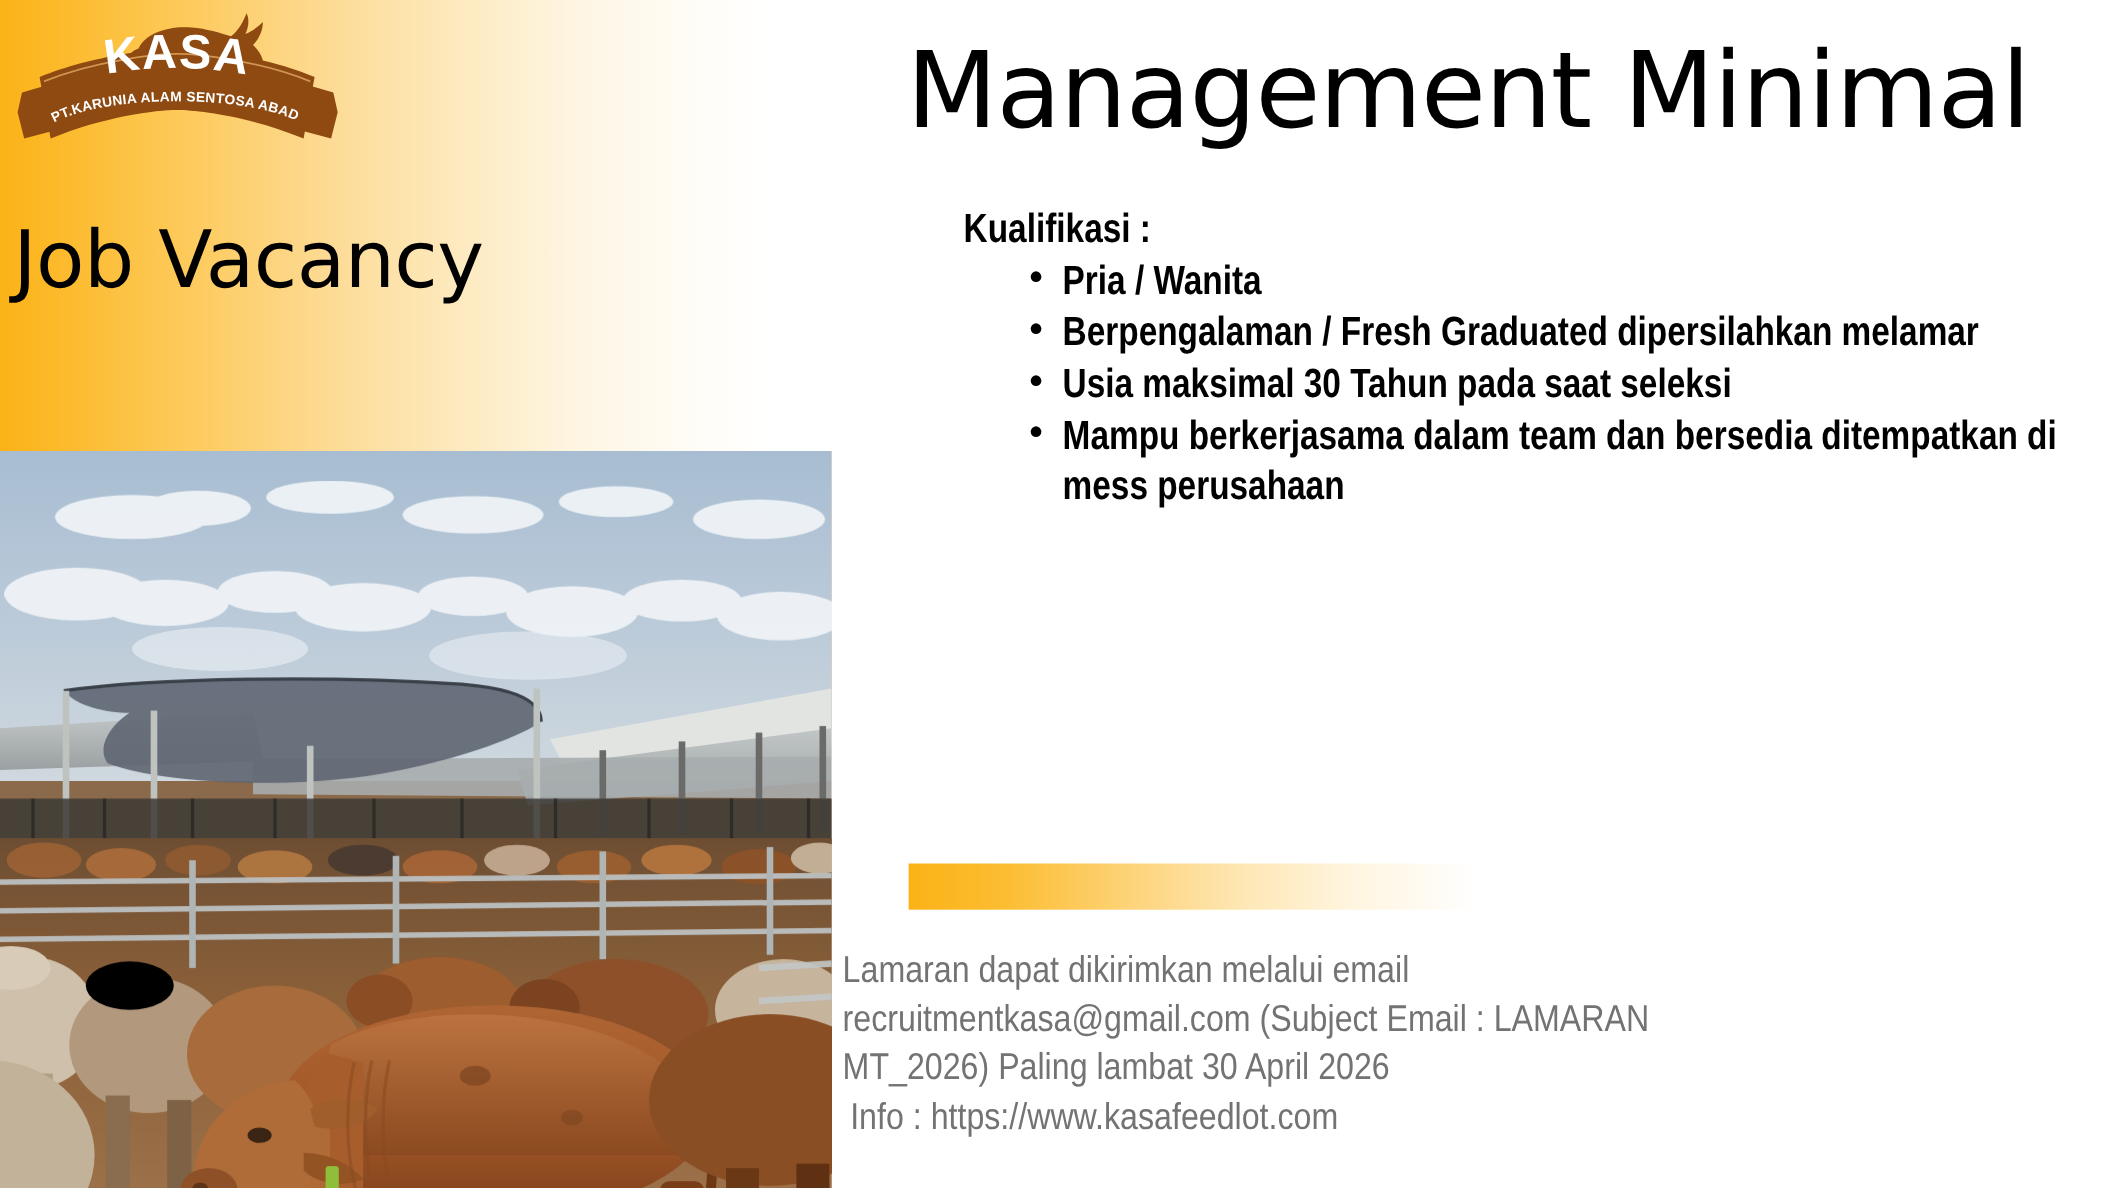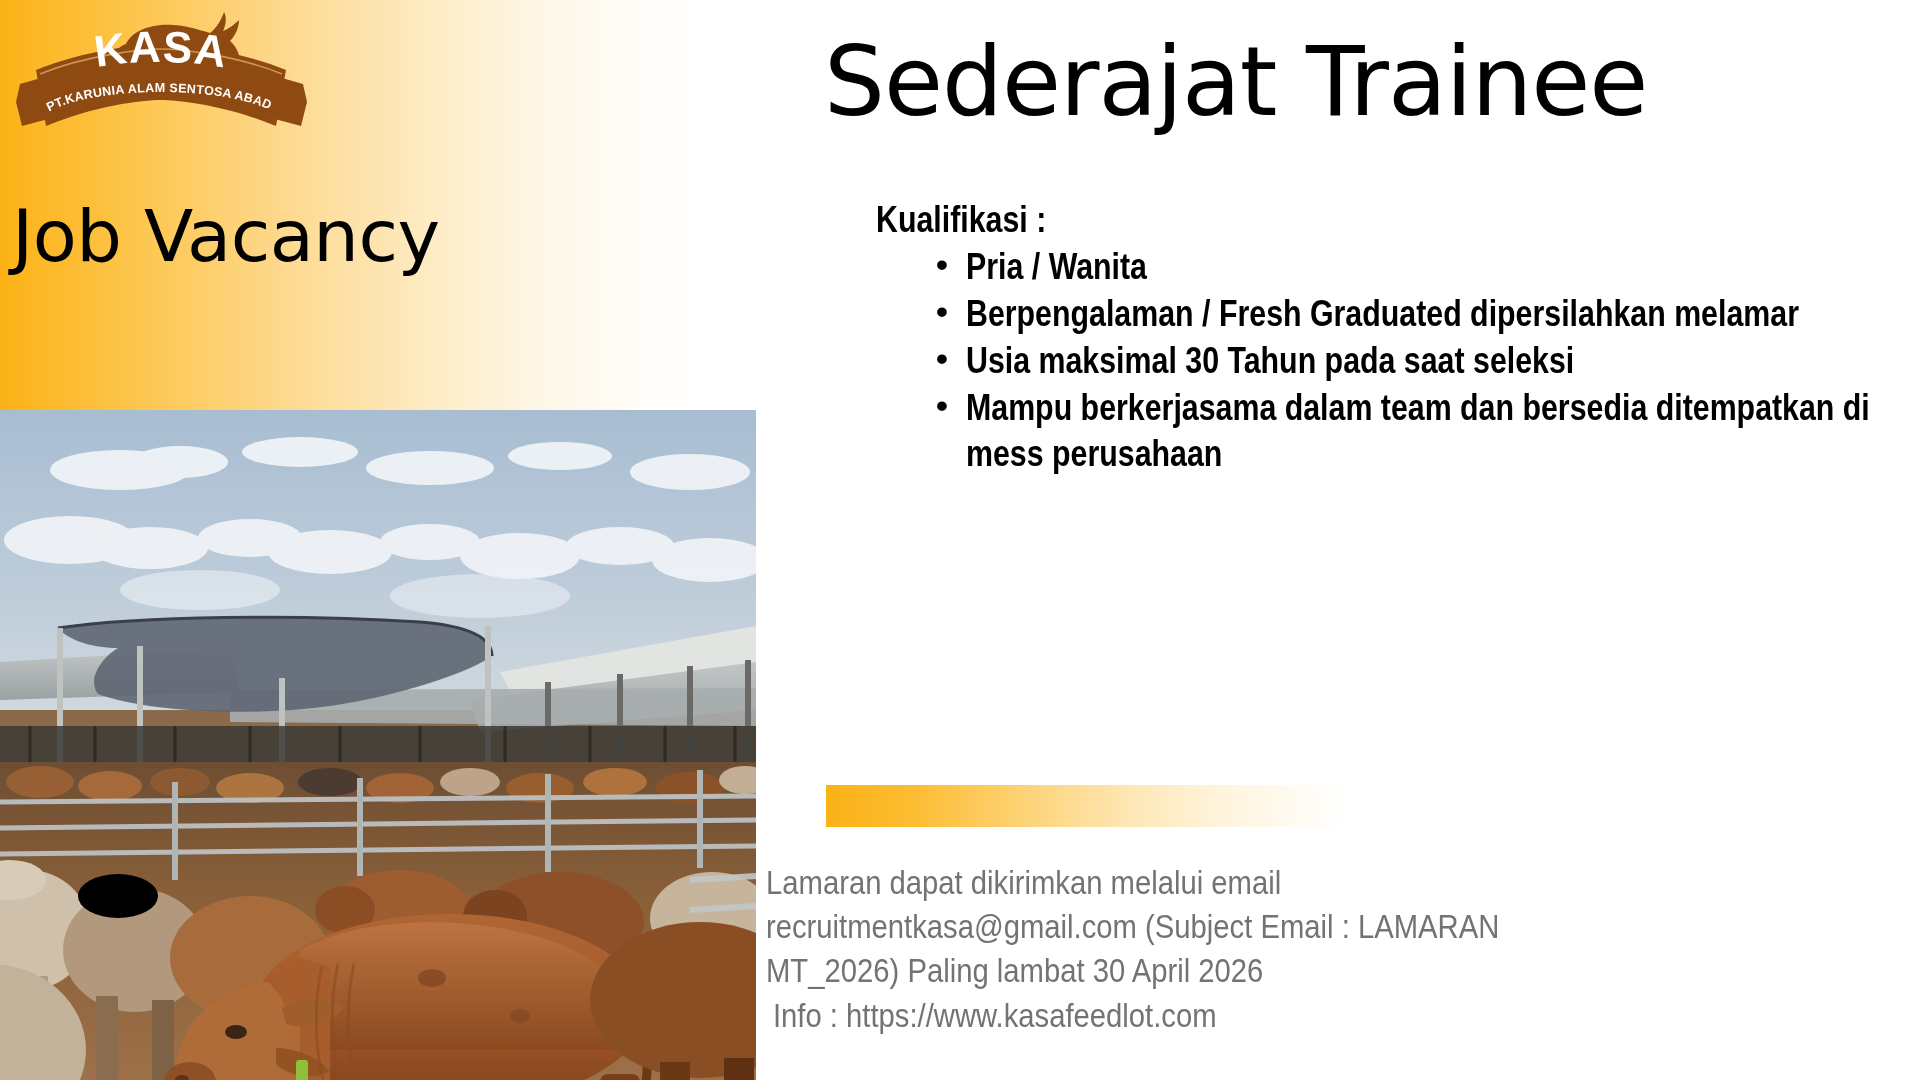--- a/index.html
+++ b/index.html
@@ -72,21 +72,21 @@
     font-weight:400;
     color:#000000;
     line-height:1.05;
     letter-spacing:-1px;
     white-space:nowrap;
     font-family:"DejaVu Sans", sans-serif;
   }
 
   #quals {
     position:absolute;
-    left:120px; top:197px;
+    left:120px; top:185px;
     width:1020px;
     color:#000000;
   }
   #quals-heading {
     font-size:37px;
     font-weight:bold;
     line-height:1.22;
     margin-bottom:2px;
     font-family:"Liberation Sans", sans-serif;
     transform:scaleX(0.82);
@@ -415,21 +415,21 @@
 
       <g stroke="#C3C7C8" stroke-width="6" opacity="0.9">
         <line x1="690" y1="470" x2="756" y2="466"></line>
         <line x1="690" y1="500" x2="756" y2="496"></line>
       </g>
     </svg>
   </div>
 
   <div id="right-panel">
 
-    <h1 id="headline">Sederajat Trainee</h1>
+    <h1 id="headline">Management Minimal</h1>
 
     <div id="quals">
       <div id="quals-heading">Kualifikasi :</div>
       <ul id="quals-list">
         <li>
           <span class="btxt">Pria / Wanita</span>
         </li>
         <li>
           <span class="btxt">Berpengalaman / Fresh Graduated dipersilahkan melamar</span>
         </li>

